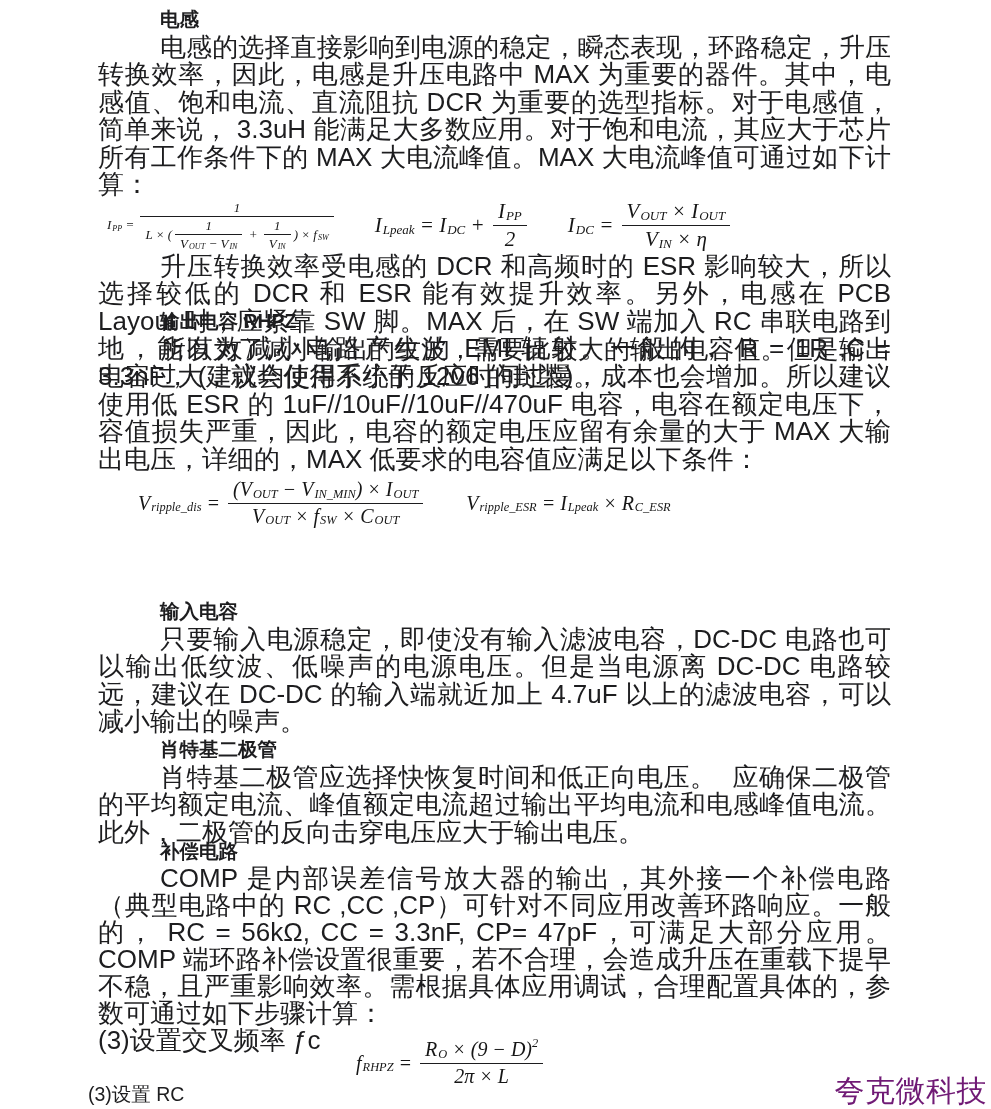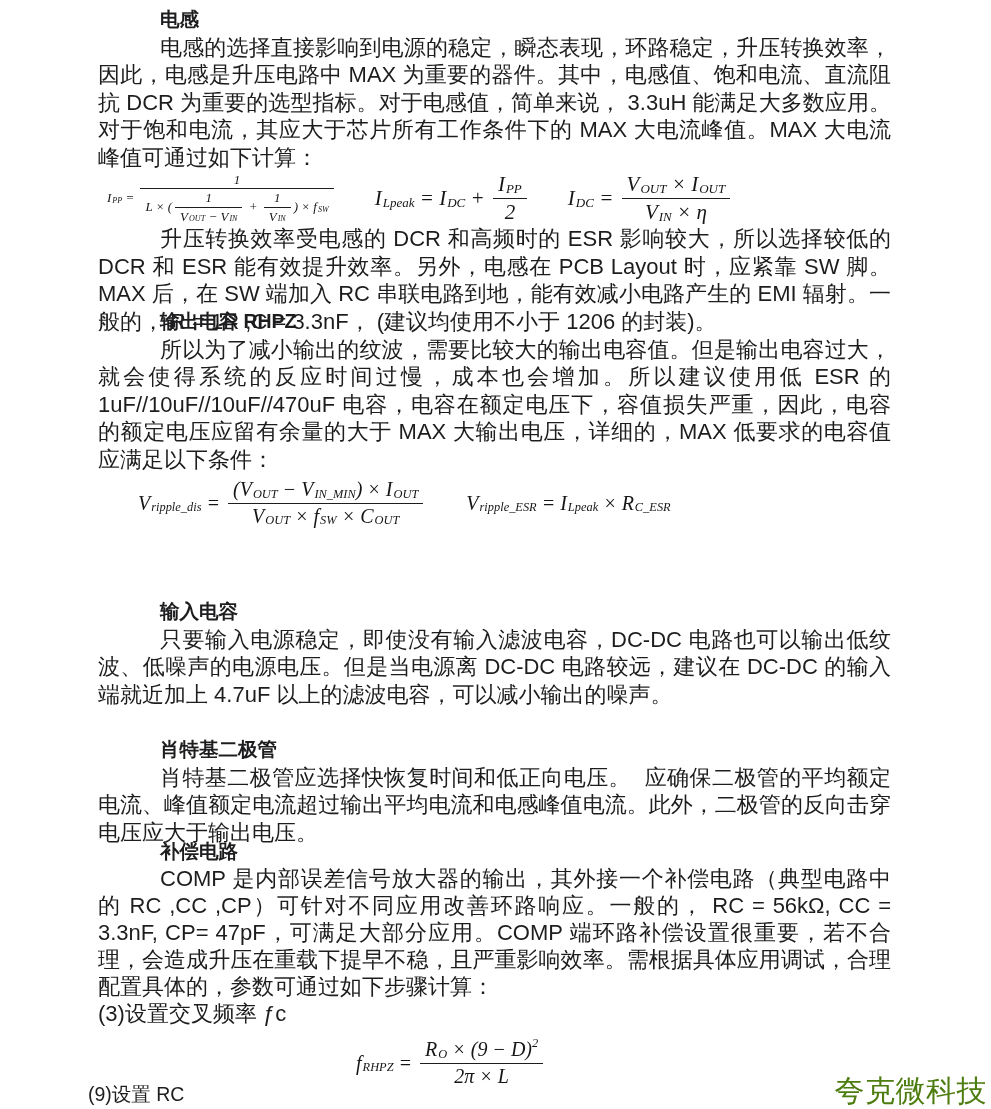--- a/index.html
+++ b/index.html
@@ -12,21 +12,21 @@
   .sec-inductor   { top:6px; }
   .sec-cout       { top:308px; }
   .sec-cin        { top:598px; }
   .sec-schottky   { top:738px;font-family:Liberation Mono, monospace; }
   .sec-comp       { top:838px; }
   .h {
     margin:0; font-size:19.5px; font-weight:bold; line-height:27.5px;
     padding-left:62px;
   }
   .body {
-    margin:0; font-size:22px; line-height:27.5px; text-align:justify;
+    margin:0; font-size:26px; line-height:27.5px; text-align:justify;
     text-justify:inter-ideograph;
   }
   .sec-comp .body, .sec-comp .h { line-height:27px; }
   .indent    { text-indent:62px; }
   .indent-sm { text-indent:9px; }
   .frow { display:flex; align-items:center; }
   .frow-1 { height:54px; padding-left:9px;  column-gap:38px; }
   .frow-2 { height:60px; padding-left:40px; column-gap:40px; }
   .math {
     display:inline-flex; align-items:center;
@@ -208,17 +208,17 @@
           <span class="m-t"> × </span>
           <span class="m-t">(9 − D)</span>
           <span class="m-t m-sup">2</span>
         </span>
         <span class="m-den">
           <span class="m-t">2π × L</span>
         </span>
       </span>
     </span>
 
-  <div class="abs-step2">(9)设置 RC</div>
-
-  <div class="watermark" style="color: #4d7c0f;">夸克微科技</div>
+  <div class="abs-step2">(3)设置 RC</div>
+
+  <div class="watermark" style="color: #701a75;">夸克微科技</div>
 
 </div>
 
 </body></html>

